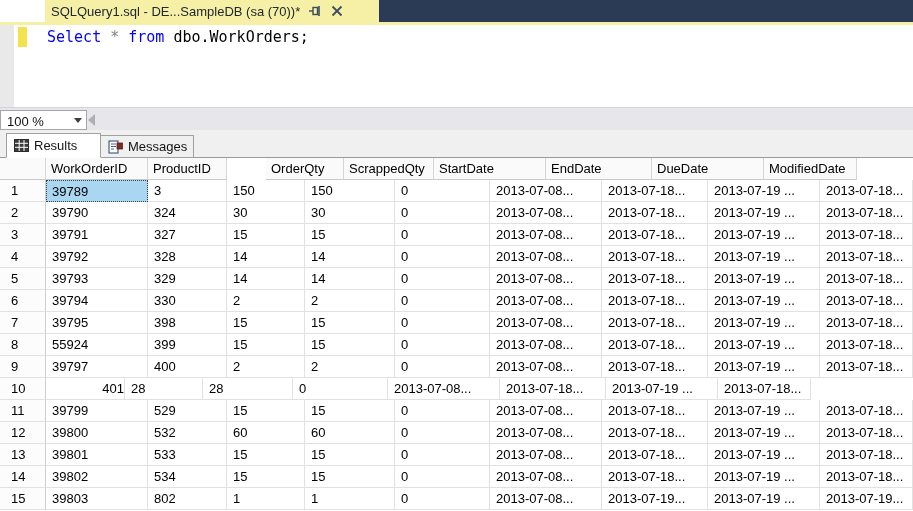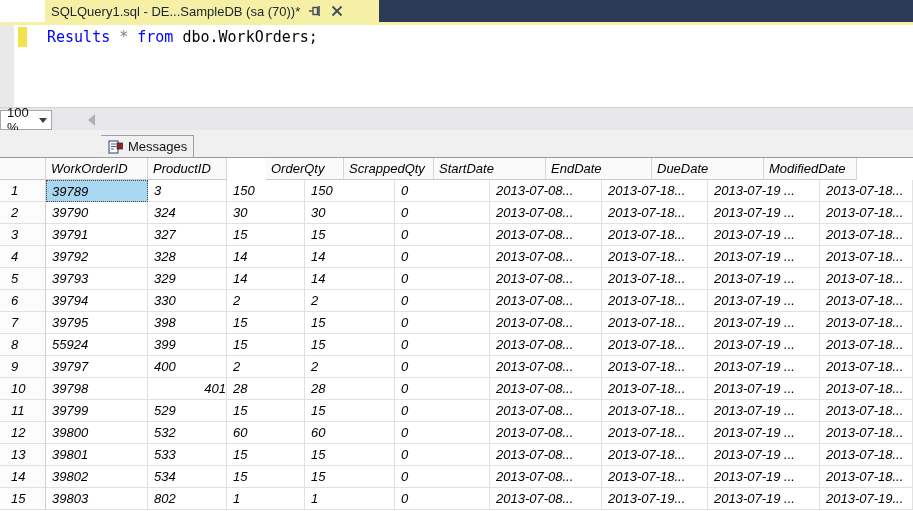--- a/index.html
+++ b/index.html
@@ -27,43 +27,43 @@
                font-size:15px; line-height:19px; color:#000; }
   #code-line span { margin-right:1ch; }
   #code-line span:last-child { margin-right:0; }
   .tok-kw { color:var(--kw-color,#0000FF); }
   .tok-op { color:#808080; }
   .tok-plain { color:#000; }
 
   
   #scrollrow { position:absolute; left:0; top:107px; width:913px; height:23px;
                background:#E7E7EB; border-top:1px solid #D3D3D8; }
-  #zoom-combo { position:absolute; left:0; top:2px; width:52px; height:20px;
-                background:#fff; border:1px solid #A6A6A6; display:flex; align-items:center; }
+  #zoom-combo { position:absolute; left:0; top:2px; width:87px; height:20px;
+                background:#fff; border:1px solid #A6A6A6; display:flex; align-items:flex-end; }
   #zoom-combo .val { font-size:13px; color:#111; padding-left:6px; flex:1; }
   #zoom-combo .dd { width:16px; height:100%; display:flex; align-items:center; justify-content:center; }
   .caret-down { width:0; height:0; border-left:4px solid transparent;
                 border-right:4px solid transparent; border-top:5px solid #3E3E3E; }
   #scroll-left-arrow { position:absolute; left:88px; top:6px; width:0; height:0;
                        border-top:6px solid transparent; border-bottom:6px solid transparent;
                        border-right:7px solid #AFAFB5; }
 
   
   #resulttabs { position:absolute; left:0; top:130px; width:913px; height:28px;
                 background:#F0F0F0; border-bottom:1px solid #9A9A9A; }
   .rtab { position:absolute; display:flex; align-items:center; font-size:13px; color:#141414;
           border:1px solid #A0A0A0; }
   #tab-results { left:6px; top:3px; height:25px; width:95px; background:#fff;
                  border-bottom:1px solid #fff; z-index:2; }
   #tab-messages { left:101px; top:5px; height:23px; width:93px; background:#F0F0F0; border-left:none; }
   .rtab .ico { margin:0 5px 0 7px; display:inline-block; }
 
   
   #grid { position:absolute; left:0; top:158px; width:913px; height:353px; background:#fff;
-          font-size:13px; color:#000;font-style:italic; }
+          font-size:13px; color:#000; }
   .grid-row { display:flex; height:22px; }
   .cell { height:22px; line-height:21px; overflow:hidden; white-space:nowrap;
           border-right:1px solid #E1E1E1; border-bottom:1px solid #E1E1E1;
           padding-left:6px; background:#fff; }
   .grid-row.header .cell { background:#FAFAFA; border-right:1px solid #D6D6D6;
                            border-bottom:1px solid #C9C9C9; padding-left:5px; }
   .cell.rownum { background:#FCFCFC; border-right:1px solid #CFCFCF; padding-left:11px; }
   .cell.selected { background:var(--sel-bg,#A9D6F0); border:1px dotted #444; padding-left:5px; }
 
   svg { display:block; }
@@ -89,34 +89,46 @@
           <line x1="11.5" y1="2.5" x2="2.5" y2="11.5" stroke="#3E4C5E" stroke-width="1.8"></line>
         </svg>
       </span>
     </div>
   </div>
   <div id="tab-underline"></div>
 
   <div id="editor">
     <div id="indicator-margin"></div>
     <div id="change-bar"></div>
-    <div id="code-line"><span class="tok-kw">Results</span><span class="tok-op">*</span><span class="tok-kw">from</span><span class="tok-plain">dbo.WorkOrders;</span></div>
+    <div id="code-line"><span class="tok-kw">Select</span><span class="tok-op">*</span><span class="tok-kw">from</span><span class="tok-plain">dbo.WorkOrders;</span></div>
   </div>
 
   <div id="scrollrow">
     <div id="zoom-combo">
       <span class="val">100 %</span>
       <span class="dd">
           <span class="caret-down"></span>
         </span>
     </div>
     <div id="scroll-left-arrow"></div>
   </div>
 
   <div id="resulttabs">
+    <div class="rtab" id="tab-results">
+      <span class="ico">
+        <svg width="15" height="13" viewBox="0 0 15 13">
+          <rect x="0.5" y="0.5" width="14" height="12" fill="#3C3C3C" stroke="#2A2A2A"></rect>
+          <line x1="1" y1="4.3" x2="14" y2="4.3" stroke="#fff" stroke-width="1"></line>
+          <line x1="1" y1="8.3" x2="14" y2="8.3" stroke="#fff" stroke-width="1"></line>
+          <line x1="5.2" y1="1" x2="5.2" y2="12" stroke="#fff" stroke-width="1"></line>
+          <line x1="10" y1="1" x2="10" y2="12" stroke="#fff" stroke-width="1"></line>
+        </svg>
+      </span>
+      <span>Results</span>
+    </div>
     <div class="rtab" id="tab-messages">
       <span class="ico">
         <svg width="15" height="14" viewBox="0 0 15 14">
           <rect x="1" y="1" width="9" height="12" fill="#fff" stroke="#46628C" stroke-width="1.2"></rect>
           <line x1="3" y1="4" x2="8" y2="4" stroke="#46628C"></line>
           <line x1="3" y1="6.5" x2="8" y2="6.5" stroke="#46628C"></line>
           <line x1="3" y1="9" x2="6" y2="9" stroke="#46628C"></line>
           <rect x="9" y="3" width="5.5" height="6" fill="#7E2B26" stroke="#5E1F1B" stroke-width="0.8"></rect>
         </svg>
       </span>
@@ -239,21 +251,20 @@
         <div class="cell" style="width: 78px; flex: 0 0 78px;">2</div>
         <div class="cell" style="width: 90px; flex: 0 0 90px;">2</div>
         <div class="cell" style="width: 95px; flex: 0 0 95px;">0</div>
         <div class="cell" style="width: 112px; flex: 0 0 112px;">2013-07-08...</div>
         <div class="cell" style="width: 106px; flex: 0 0 106px;">2013-07-18...</div>
         <div class="cell" style="width: 112px; flex: 0 0 112px;">2013-07-19 ...</div>
         <div class="cell" style="width: 93px; flex: 0 0 93px;">2013-07-18...</div>
       </div>
       <div class="grid-row">
         <div class="cell rownum" style="width: 46px; flex: 0 0 46px;">10</div>
-        <div class="cell" style="width: 102px; flex: 0 0 102px;">39798</div>
         <div class="cell" style="width: 79px; flex: 0 0 79px; text-align: right;">401</div>
         <div class="cell" style="width: 78px; flex: 0 0 78px;">28</div>
         <div class="cell" style="width: 90px; flex: 0 0 90px;">28</div>
         <div class="cell" style="width: 95px; flex: 0 0 95px;">0</div>
         <div class="cell" style="width: 112px; flex: 0 0 112px;">2013-07-08...</div>
         <div class="cell" style="width: 106px; flex: 0 0 106px;">2013-07-18...</div>
         <div class="cell" style="width: 112px; flex: 0 0 112px;">2013-07-19 ...</div>
         <div class="cell" style="width: 93px; flex: 0 0 93px;">2013-07-18...</div>
       </div>
       <div class="grid-row">

